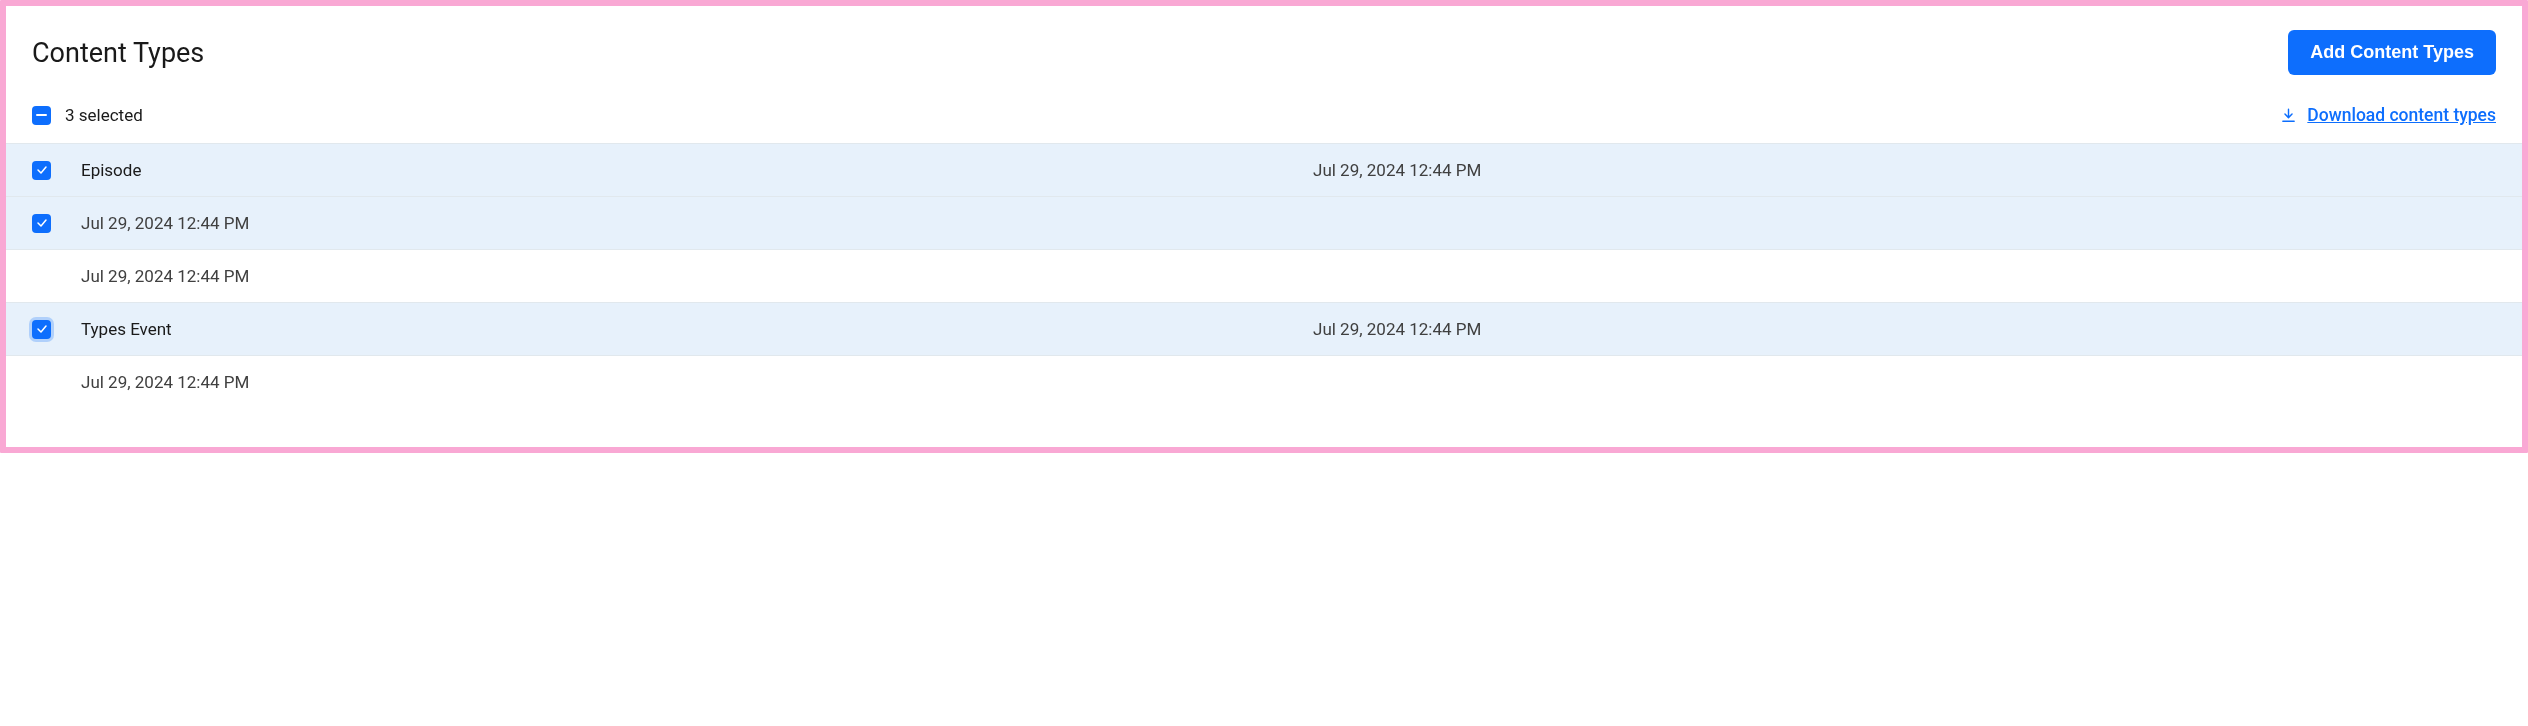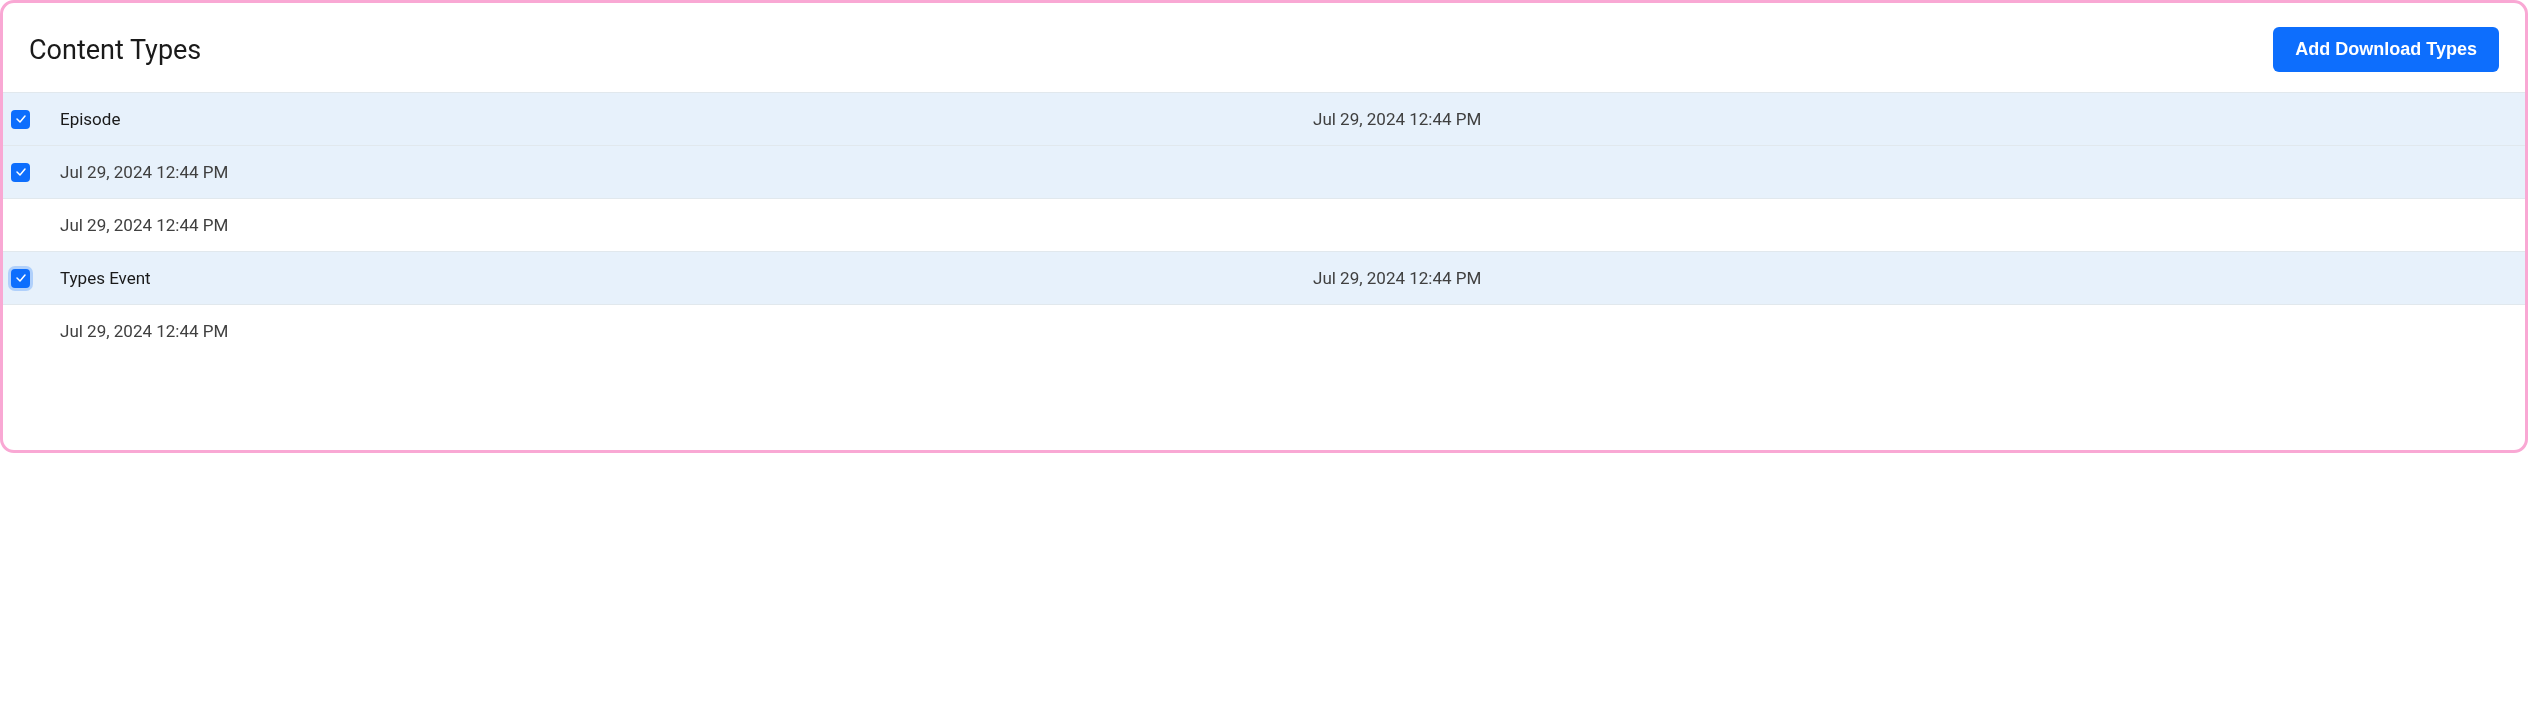--- a/index.html
+++ b/index.html
@@ -6,22 +6,22 @@
       margin: 0;
       padding: 0;
       box-sizing: border-box;
     }
     body {
       font-family: -apple-system, BlinkMacSystemFont, "Segoe UI", Roboto, "Helvetica Neue", Arial, sans-serif;
       background: #fff;
       color: #1a1a1a;
     }
     .container {
-      border: 3px solid #f9a8d4;
-      border-radius: 14px;
+      border: 6px solid #f9a8d4;
+      border-radius: 1px;
       padding: 24px 26px 0 26px;
       min-height: 453px;
     }
     .header {
       display: flex;
       justify-content: space-between;
       align-items: center;
       margin-bottom: 20px;
     }
     .page-title {
@@ -97,21 +97,21 @@
       stroke: #0d6efd;
       stroke-width: 2;
       fill: none;
     }
     .list {
       margin: 0 -26px;
     }
     .row {
       display: flex;
       align-items: center;
-      padding: 16px 8px;
+      padding: 16px 26px;
       border-top: 1px solid #e1e8ed;
       font-size: 17px;
     }
     .row.selected {
       background: #e7f1fb;
     }
     .row .checkbox {
       margin-right: 30px;
     }
     .row .checkbox-spacer {
@@ -127,23 +127,37 @@
       color: #404040;
     }
   </style>
 </head>
 <body>
 
 <div class="container">
 
   <div class="header">
     <h1 class="page-title">Content Types</h1>
-    <button class="add-button">Add Download Types</button>
+    <button class="add-button">Add Content Types</button>
   </div>
 
+  <div class="toolbar">
+    <div class="toolbar-left">
+      <div class="checkbox">
+        <div class="minus"></div>
+      </div>
+      <span class="selected-text">3 selected</span>
+    </div>
+    <a class="download-link">
+      <svg viewBox="0 0 24 24">
+        <path d="M12 3v12m0 0l-5-5m5 5l5-5M4 20h16" stroke-linecap="round" stroke-linejoin="round"></path>
+      </svg>
+      <span>Download content types</span>
+    </a>
+  </div>
 
   <div class="list" id="list">
       <div class="row selected">
         <div class="checkbox">
           <svg viewBox="0 0 24 24">
             <polyline points="4 12 10 18 20 6" stroke-linecap="round" stroke-linejoin="round"></polyline>
           </svg>
         </div>
         <div class="row-name">Episode</div>
         <div class="row-date">Jul 29, 2024 12:44 PM</div>

